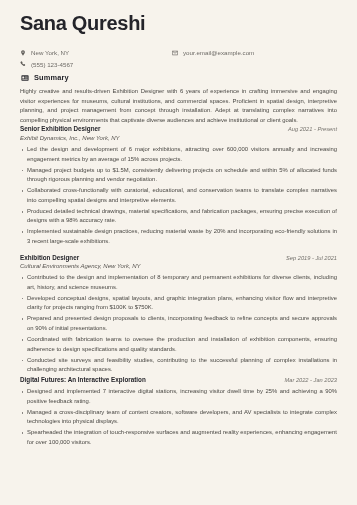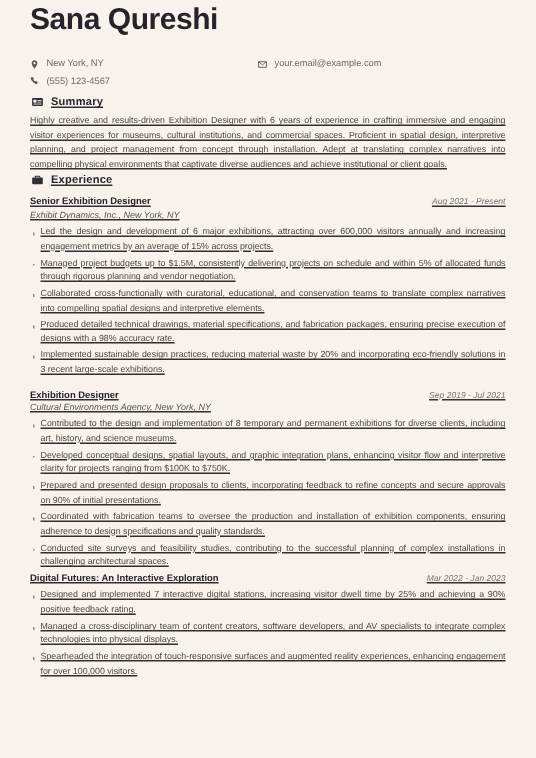--- a/index.html
+++ b/index.html
@@ -11,21 +11,21 @@
     height: 505px;
     background: #f7f3ec;
     font-family: "Liberation Sans", sans-serif;
     color: #2e2e33;
     overflow: hidden;
   }
   .page {
     width: 357px;
     height: 505px;
     box-sizing: border-box;
-    padding: 2px 20px 10px 20px;
+    padding: 12px 20px 10px 20px;
     background: #f7f3ec;
   }
   .name {
     font-size: 20px;
     font-weight: bold;
     letter-spacing: -0.3px;
     color: #24242a;
     margin: 0 0 14px 0;
     line-height: 1.1;
   }
@@ -50,21 +50,21 @@
     width: 9px;
     display: inline-flex;
     align-items: center;
     justify-content: flex-start;
     flex: 0 0 9px;
     color: #5e5b57;
   }
   .contact-item .ico svg { display: block; }
   .contact-item .txt { margin-left: 2px; }
 
-  .section { margin-top: 0; text-decoration: underline; }
+  .section { margin-top: 0; }
   .section-head {
     display: flex;
     align-items: center;
     margin-bottom: 5px;
   }
   .section-head .sico {
     width: 9px;
     height: 9px;
     flex: 0 0 9px;
     display: inline-flex;
@@ -184,29 +184,20 @@
             <rect x="8" y="7.6" width="5.4" height="1.1" fill="#f7f3ec"></rect>
             <rect x="2.6" y="10.2" width="10.8" height="1.1" fill="#f7f3ec"></rect>
           </svg>
       </span>
       <span class="section-title">Summary</span>
     </div>
     <p class="body-text">Highly creative and results-driven Exhibition Designer with 6 years of experience in crafting immersive and engaging visitor experiences for museums, cultural institutions, and commercial spaces. Proficient in spatial design, interpretive planning, and project management from concept through installation. Adept at translating complex narratives into compelling physical environments that captivate diverse audiences and achieve institutional or client goals.</p>
   </div>
 
   <div class="section">
-    <div class="section-head">
-      <span class="sico">
-        <svg width="8" height="8" viewBox="0 0 16 16" fill="currentColor">
-            <path d="M5.6 2.2h4.8c.8 0 1.4.6 1.4 1.4v1h-1.6v-.6a.4.4 0 00-.4-.4H6.2a.4.4 0 00-.4.4v.6H4.2v-1c0-.8.6-1.4 1.4-1.4z"></path>
-            <rect x="0.9" y="4.6" width="14.2" height="9" rx="1.3"></rect>
-          </svg>
-      </span>
-      <span class="section-title">Experience</span>
-    </div>
 
     <div class="entry">
       <div class="entry-head">
         <span class="entry-title">Senior Exhibition Designer</span>
         <span class="entry-date">Aug 2021 - Present</span>
       </div>
       <div class="entry-sub">Exhibit Dynamics, Inc., New York, NY</div>
       <ul class="bullets">
         <li>Led the design and development of 6 major exhibitions, attracting over 600,000 visitors annually and increasing engagement metrics by an average of 15% across projects.</li>
         <li>Managed project budgets up to $1.5M, consistently delivering projects on schedule and within 5% of allocated funds through rigorous planning and vendor negotiation.</li>

